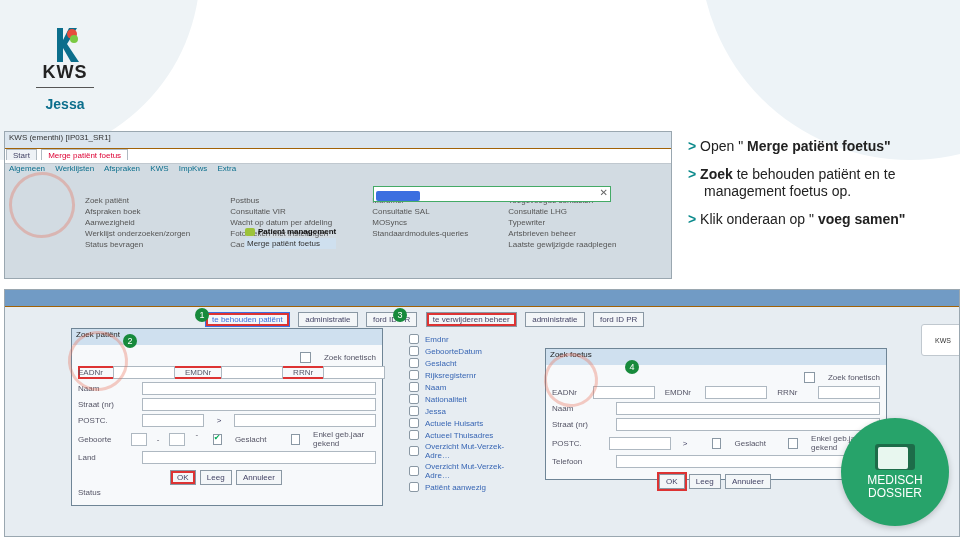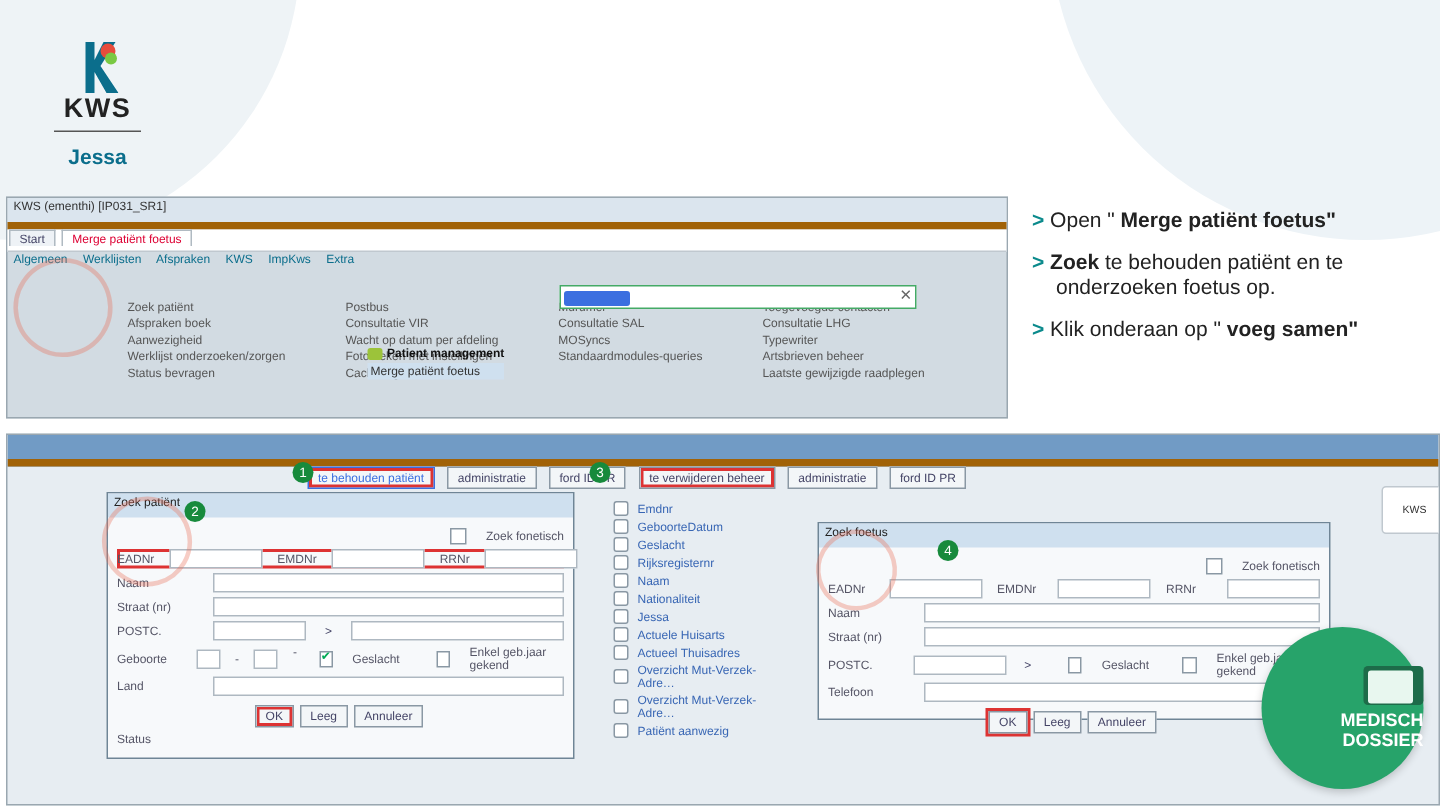--- a/index.html
+++ b/index.html
@@ -8,21 +8,21 @@
   .logo-block{position:absolute;left:36px;top:28px;text-align:center}
   .logo-glyph{display:block;margin:0 auto}
   .logo-text{font-size:18px;font-weight:700;letter-spacing:1px;color:#222}
   .logo-sub{font-size:14px;font-weight:700;color:#0b6e8c;margin-top:8px}
   .hr{width:58px;height:1px;background:#555;margin:4px auto}
   
   .title{position:absolute;left:128px;top:56px;font-size:32px;font-weight:400;color:#111}
   
   .shot{position:absolute;border:1px solid #9aa7b0;background:#d2dbe2}
   .shot-top{left:4px;top:131px;width:666px;height:146px}
-  .winbar{height:14px;background:#dbe5ee;border-bottom:5px solid #a16207;font-size:8px;padding:1px 4px;color:#333}
+  .winbar{height:14px;background:#dbe5ee;border-bottom:1px solid #a16207;font-size:8px;padding:1px 4px;color:#333}
   .tabrow{height:14px;background:#fff;border-bottom:1px solid #c0c8cf;font-size:8px}
   .tabrow .tab{display:inline-block;padding:1px 6px 0 6px;border:1px solid #b0bac2;border-bottom:none;margin:0 1px;background:#eef2f6;color:#446}
   .tabrow .tab.active{background:#fff;color:#d03}
   .menubar{height:12px;font-size:8px;color:#0b6e8c;padding:0 4px}
   .menubar span{margin-right:8px}
   .stamp{position:absolute;left:4px;top:40px;width:60px;height:60px;border:3px solid #e86f5a;border-radius:50%;opacity:.35;transform:rotate(-12deg)}
   .body-top{position:relative;padding:18px 12px 0 80px}
   .search-open{position:absolute;left:368px;top:10px;width:236px;height:14px;background:#fff;border:1px solid #4a6;border-radius:0}
   .search-open .txt{display:inline-block;width:44px;height:10px;margin:2px 0 0 2px;background:#3b6fe0;border-radius:2px}
   .search-open .close{position:absolute;right:2px;top:0;font-size:10px;color:#666}
@@ -74,21 +74,21 @@
   .midlist .r .dot{width:8px;height:8px;border:1px solid #8a98a4;border-radius:2px;background:#fff;margin-right:6px;flex:0 0 8px}
   .midlist .links{margin-top:6px}
   .midlist .links div{margin:2px 0}
 
   
   .dlg2{left:540px;top:58px;width:340px;height:130px}
   .dlg2 .stamp{left:-2px;top:4px;width:48px;height:48px;transform:rotate(-15deg)}
   .dlg2 .btnrow .mini-btn:first-child{box-shadow:0 0 0 2px #d33}
 
   
-  .medal{position:absolute;right:10px;bottom:10px;width:108px;height:108px;border-radius:50%;background:#27a36a;color:#fff;display:flex;align-items:flex-end;justify-content:center;flex-direction:column;text-align:center;font-weight:700;font-size:12px;line-height:1.05;box-shadow:0 2px 6px rgba(0,0,0,.2)}
+  .medal{position:absolute;right:10px;bottom:10px;width:108px;height:108px;border-radius:50%;background:#27a36a;color:#fff;display:flex;align-items:center;justify-content:center;flex-direction:column;text-align:center;font-weight:400;font-size:12px;line-height:1.05;box-shadow:0 2px 6px rgba(0,0,0,.2)}
   .folder{width:40px;height:26px;position:relative;margin-bottom:4px}
   .folder::before{content:"";position:absolute;inset:0;background:#1d6c49;border-radius:3px}
   .folder::after{content:"";position:absolute;left:3px;top:3px;width:30px;height:22px;background:#e8f7ef;border-radius:2px}
   .tiny-logo{position:absolute;right:-6px;top:34px;width:42px;height:30px;background:#fff;border:1px solid #c0c8cf;border-radius:3px;font-size:7px;display:flex;align-items:center;justify-content:center;color:#333}
 
   
   .bg-tl{position:absolute;left:-180px;top:-220px;width:380px;height:380px;border-radius:50%;background:#eef3f6}
   .bg-tr{position:absolute;right:-160px;top:-260px;width:420px;height:420px;border-radius:50%;background:#edf3f7}
 </style>
 </head>
@@ -112,21 +112,21 @@
 
 <div class="instr">
   <div class="item">
     <span class="angle">&gt;</span>
     <span>Open "</span>
     <span class="bold">Merge patiënt foetus"</span>
   </div>
   <div class="item">
     <span class="angle">&gt;</span>
     <span class="bold">Zoek</span>
-    <span> te behouden patiënt en te onderzoeken foetus op.</span>
+    <span> te behouden patiënt en te management foetus op.</span>
   </div>
   <div class="item">
     <span class="angle">&gt;</span>
     <span>Klik onderaan op "</span>
     <span class="bold">voeg samen"</span>
   </div>
 </div>
 
 <div class="shot shot-top">
   <div class="winbar">KWS (ementhi) [IP031_SR1]</div>

